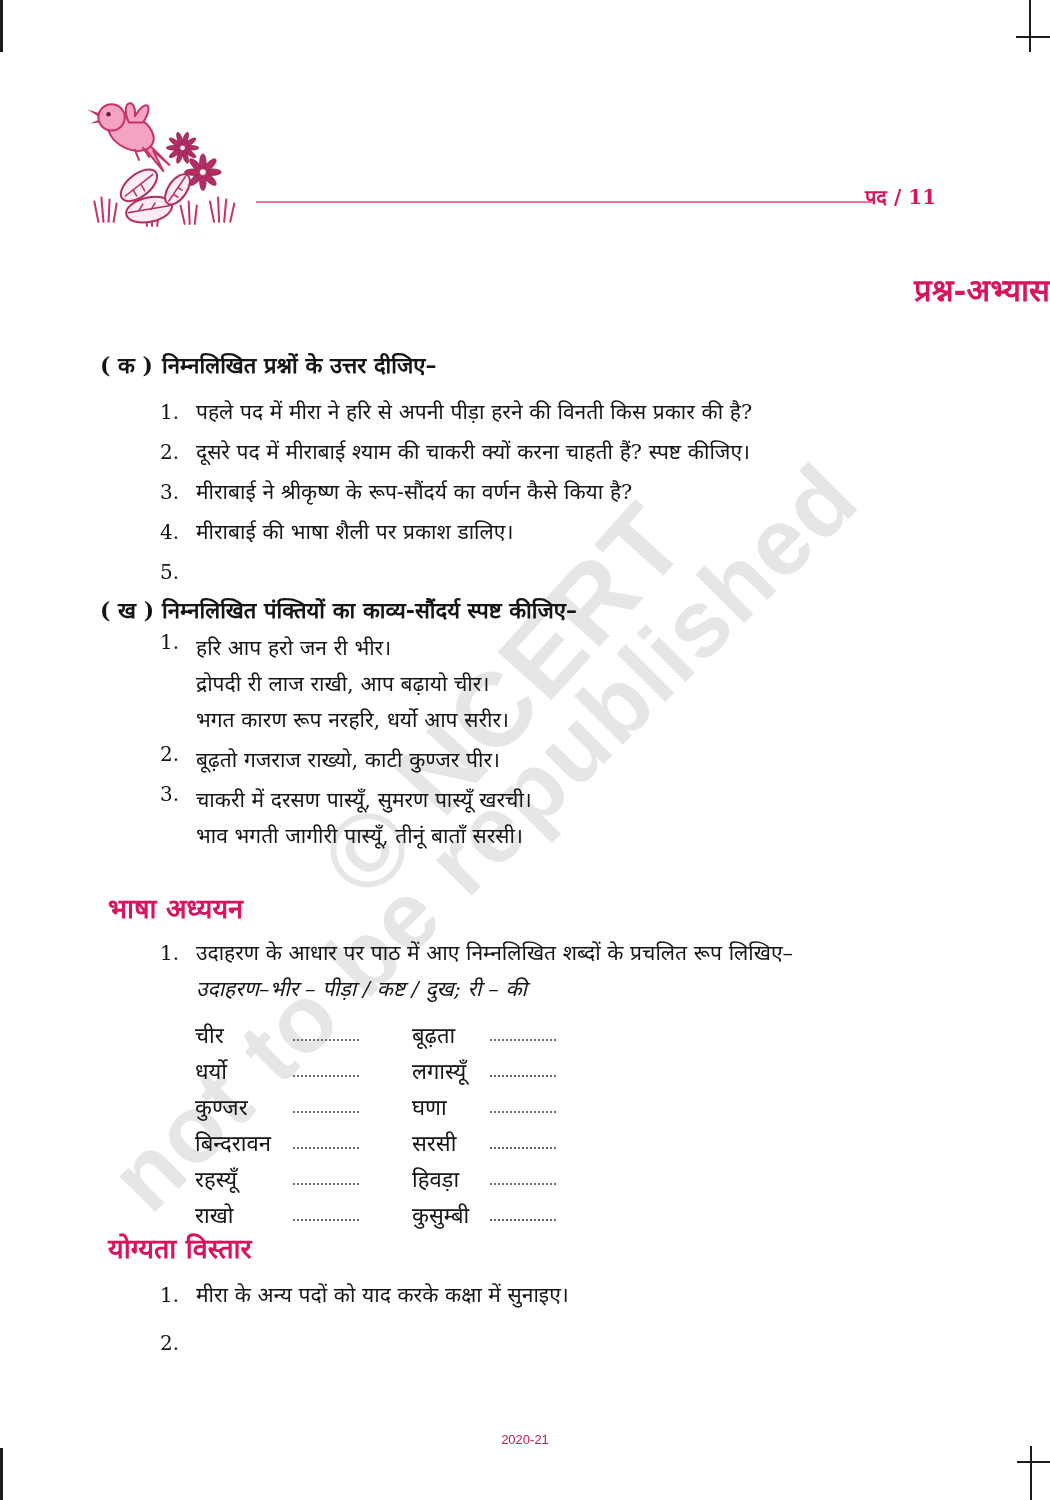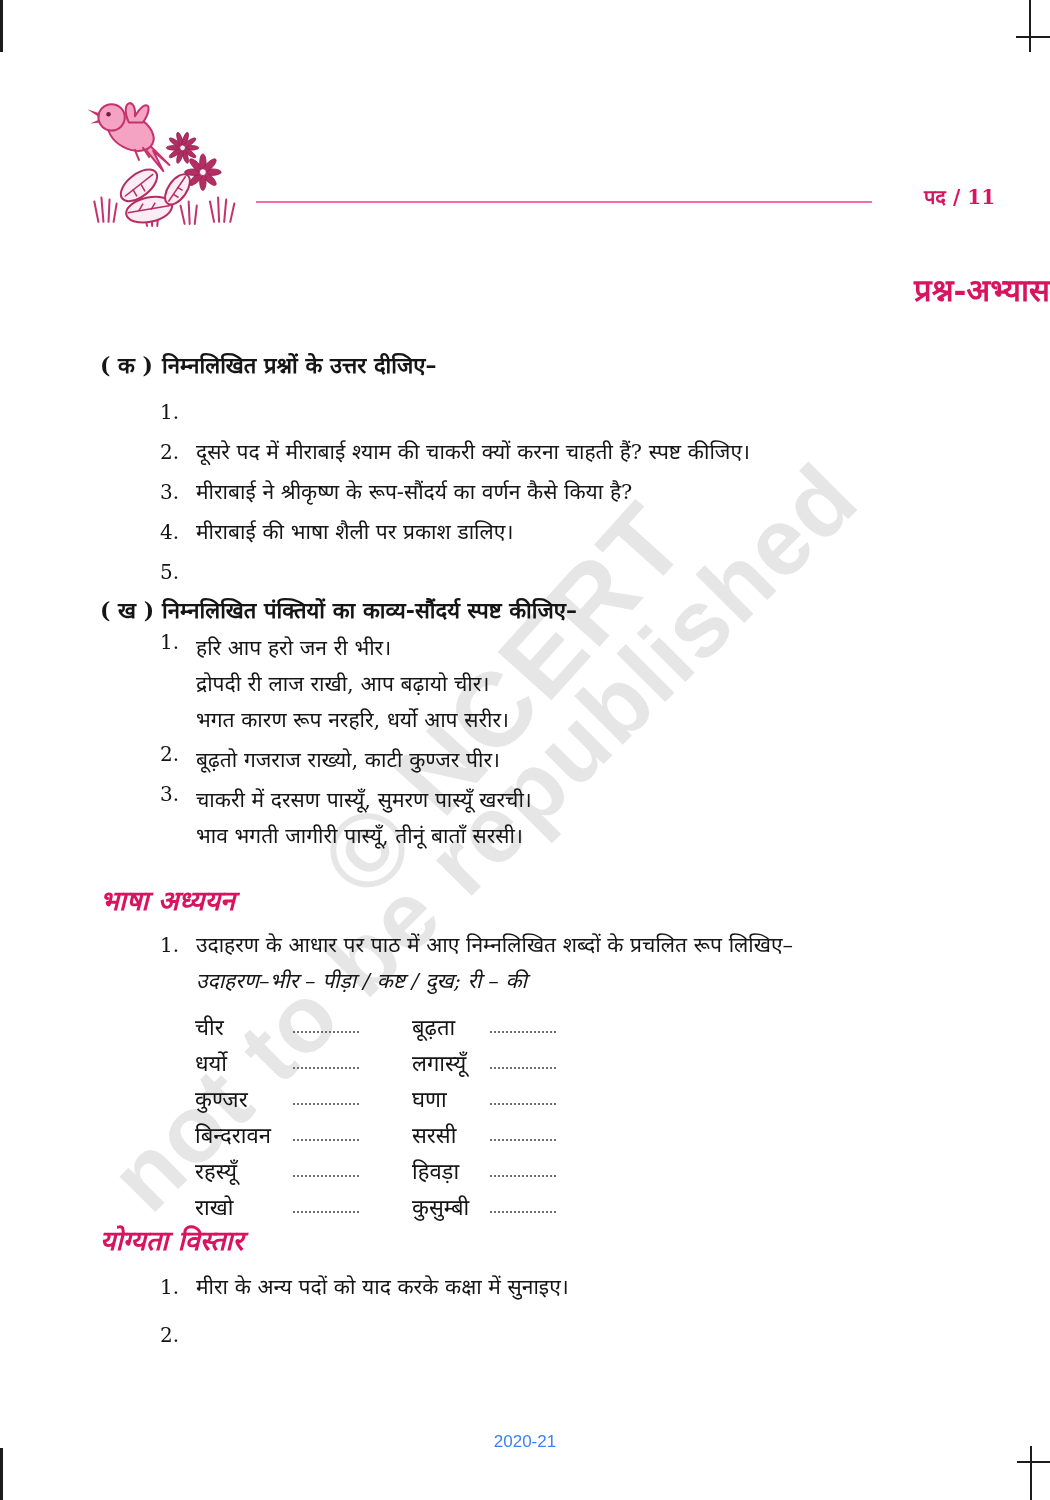--- a/index.html
+++ b/index.html
@@ -20,21 +20,21 @@
     position:absolute; z-index:0; white-space:nowrap;
     font-family:"Liberation Sans", sans-serif; font-weight:bold;
     color:#e6e6e6; letter-spacing:2px; user-select:none;
   }
   .wm1 { left:262px; top:640px; font-size:105px; transform:rotate(-48deg); }
   .wm2 { left:-20px; top:783px; font-size:95px;  transform:rotate(-45deg); }
   
   .illustration { position:absolute; left:88px; top:92px; width:178px; height:140px; z-index:1; }
   .header-rule { position:absolute; left:256px; top:201px; width:616px; height:2px; background:#f0719f; z-index:1; }
   .page-label {
-    position:absolute; left:924px; top:183px; z-index:1;
+    position:absolute; left:865px; top:183px; z-index:1;
     font-size:20px; font-weight:bold; color:#d8135f;
   }
   
   .title {
     position:absolute; left:0; right:0; top:268px; z-index:1;
     text-align:right; font-size:31px; font-weight:bold; color:#d8135f; margin:0;
   }
   
   .sec { position:absolute; left:100px; width:870px; z-index:1; }
   .sec-head { display:flex; font-weight:bold; font-size:22px; line-height:34px; }
@@ -45,40 +45,40 @@
   
   .sec-ka { top:348px; }
   .sec-ka .sec-head { margin-bottom:10px; }
   .sec-ka .num-row { line-height:40px; }
   
   .sec-kha { top:594px; }
   .sec-kha .sec-head { line-height:32px; margin-bottom:4px; }
   .sec-kha .num-row { margin-bottom:4px; }
   .sec-kha .poem-line { font-size:21px; line-height:36px; }
   
-  .sub-heading { font-size:27px; font-weight:bold; color:#d8135f; line-height:34px; margin:0;font-style:italic; }
+  .sub-heading { font-size:27px; font-weight:bold; color:#d8135f; line-height:34px; margin:8px; }
   
   .sec-bhasha { top:884px; }
   .sec-bhasha .num-row { margin-top:12px; line-height:30px; }
   .example-line { margin:6px 0 0 96px; font-size:21px; font-style:italic; line-height:30px; }
   .word-grid {
     margin:12px 0 0 95px; display:grid;
     grid-template-columns:98px 119px 78px 96px;
     grid-auto-rows:36px; align-items:center; font-size:22px;
   }
   .dots { display:inline-block; width:66px; height:12px; border-bottom:2px dotted #6e6e6e; }
   
   .sec-yogyata { top:1224px; }
   .sec-yogyata .num-row { line-height:42px; margin-top:6px; }
   .sec-yogyata .sub-heading { margin-bottom:8px; }
   
   .footer {
     position:absolute; left:0; right:0; top:1432px; z-index:1;
     text-align:center; font-family:"Liberation Sans", sans-serif;
-    font-size:17px; color:#3b82f6;
+    font-size:13px; color:#be185d;
   }
 </style>
 </head>
 <body>
 
 <div class="page">
 
   <div class="crop crop-tl"></div>
   <div class="crop crop-tr-v"></div>
   <div class="crop crop-tr-h"></div>
@@ -173,20 +173,21 @@
 
   <h1 class="title">प्रश्न-अभ्यास</h1>
 
   <section class="sec sec-ka">
     <div class="sec-head">
       <span class="marker">( क )</span>
       <span>निम्नलिखित प्रश्नों के उत्तर दीजिए–</span>
     </div>
     <div class="num-row">
       <span class="qnum">1.</span>
+      <span class="qtext">पहले पद में मीरा ने हरि से अपनी पीड़ा हरने की विनती किस प्रकार की है?</span>
     </div>
     <div class="num-row">
       <span class="qnum">2.</span>
       <span class="qtext">दूसरे पद में मीराबाई श्याम की चाकरी क्यों करना चाहती हैं? स्पष्ट कीजिए।</span>
     </div>
     <div class="num-row">
       <span class="qnum">3.</span>
       <span class="qtext">मीराबाई ने श्रीकृष्ण के रूप-सौंदर्य का वर्णन कैसे किया है?</span>
     </div>
     <div class="num-row">

